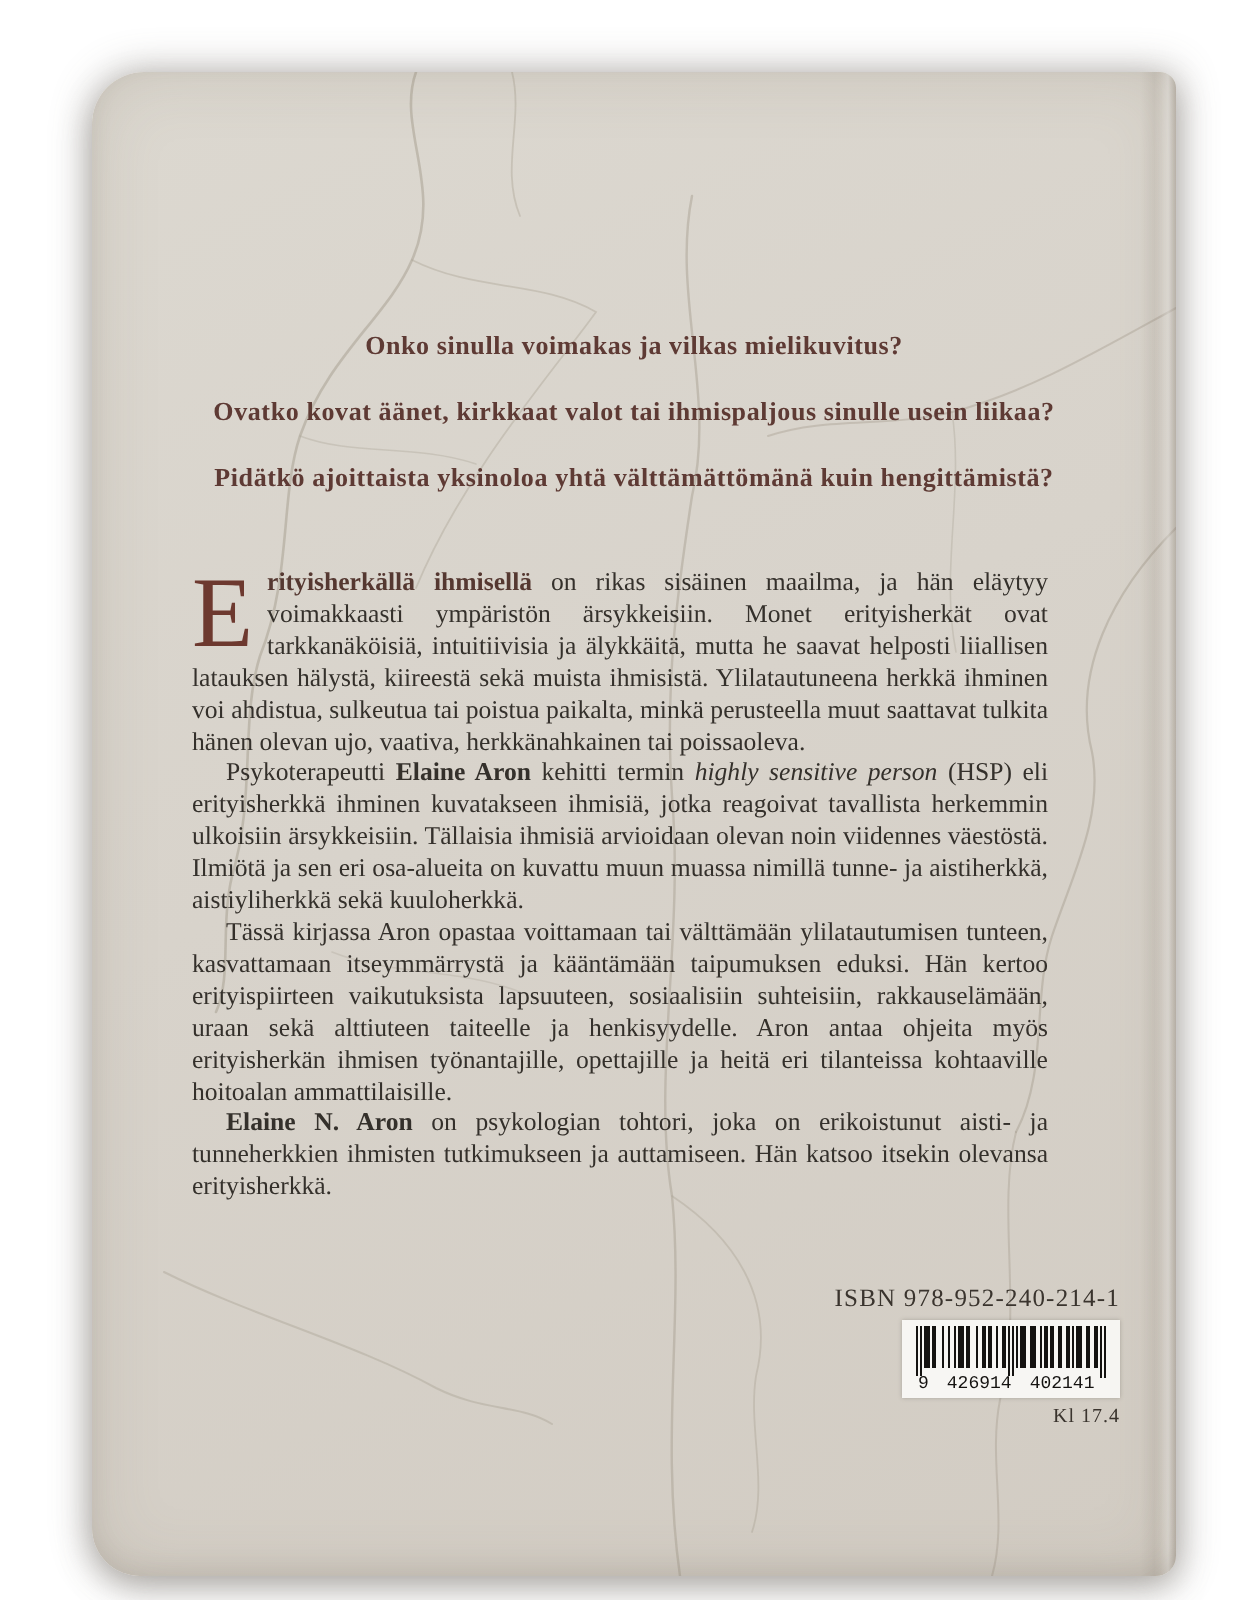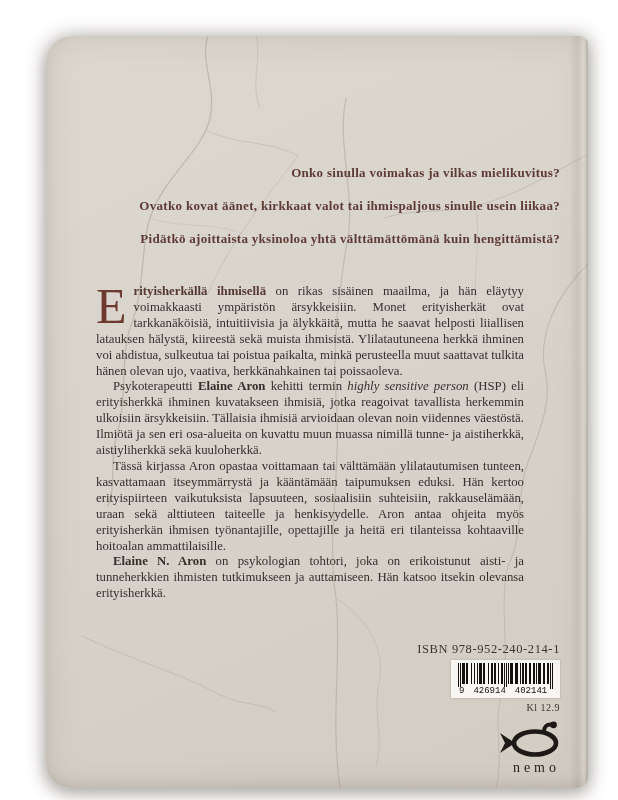--- a/index.html
+++ b/index.html
@@ -59,21 +59,20 @@
     right: 28px;
     text-align: center;
   }
   .question {
     font-size: 13px;
     font-weight: bold;
     letter-spacing: 0.3px;
     color: #5e3a34;
     margin: 0 0 15px 0;
     line-height: 18px;
-    text-align: right;
   }
 
   .body-text {
     position: absolute;
     top: 248px;
     left: 50px;
     width: 428px;
     font-size: 12.8px;
     line-height: 15.9px;
     color: #34302b;
@@ -242,29 +241,20 @@
             <rect x="92" y="0" width="1" height="26" fill="#141210"></rect>
             <rect x="94" y="0" width="1" height="26" fill="#141210"></rect>
           </svg>
         <div class="barcode-digits">
           <span>9</span>
           <span>426914</span>
           <span>402141</span>
         </div>
       </div>
 
-      <div class="classification">Kl 12.9</div>
-
-      <div class="logo-wrap">
-        <svg width="62" height="36" viewBox="0 0 62 36" aria-hidden="true">
-          <polygon points="17,22 2,12 7,22 2,32" fill="#1d1916"></polygon>
-          <ellipse cx="37" cy="22" rx="21" ry="11.5" fill="none" stroke="#1d1916" stroke-width="4.6"></ellipse>
-          <path d="M46,11 C46,5.5 48,3.5 53,3.5" fill="none" stroke="#1d1916" stroke-width="4" stroke-linecap="round"></path>
-          <circle cx="55.5" cy="3.8" r="3.4" fill="#1d1916"></circle>
-        </svg>
-        <div class="publisher-name">nemo</div>
-      </div>
+      <div class="classification">Kl 17.4</div>
+
     </div>
 
     <div class="book-edge-right"></div>
     <div class="book-inner-shade"></div>
   </div>
 </div>
 
 </body></html>

